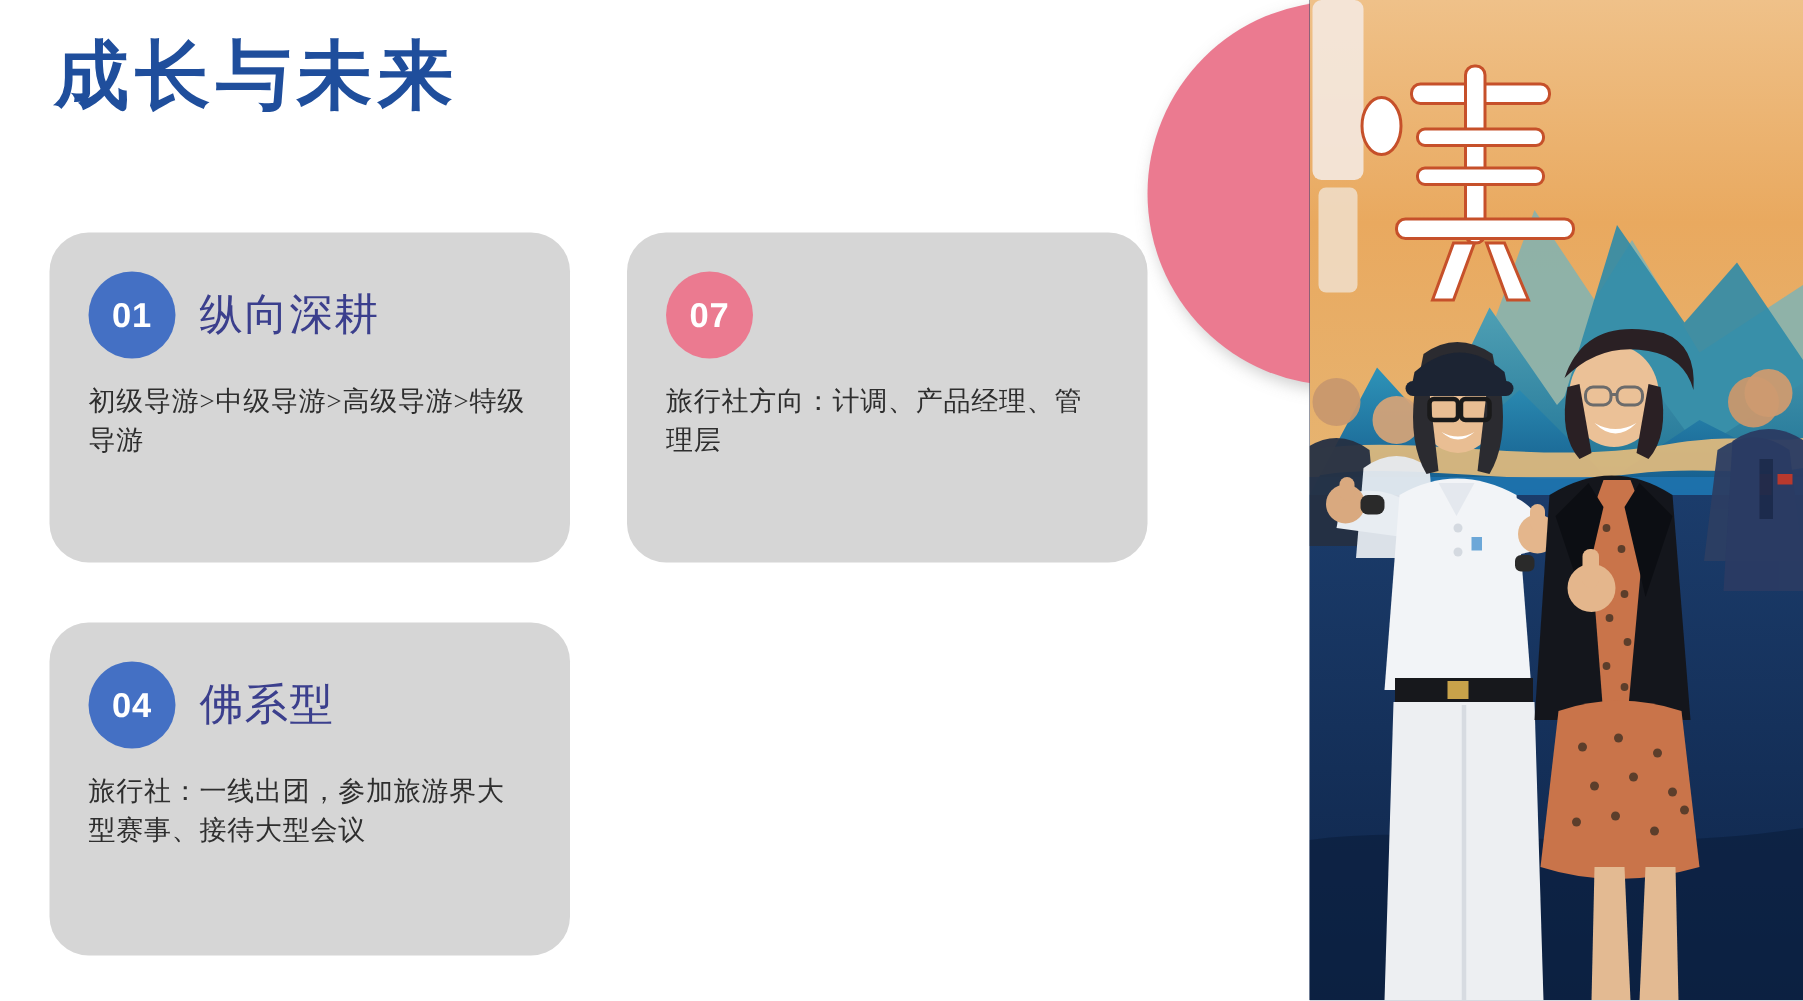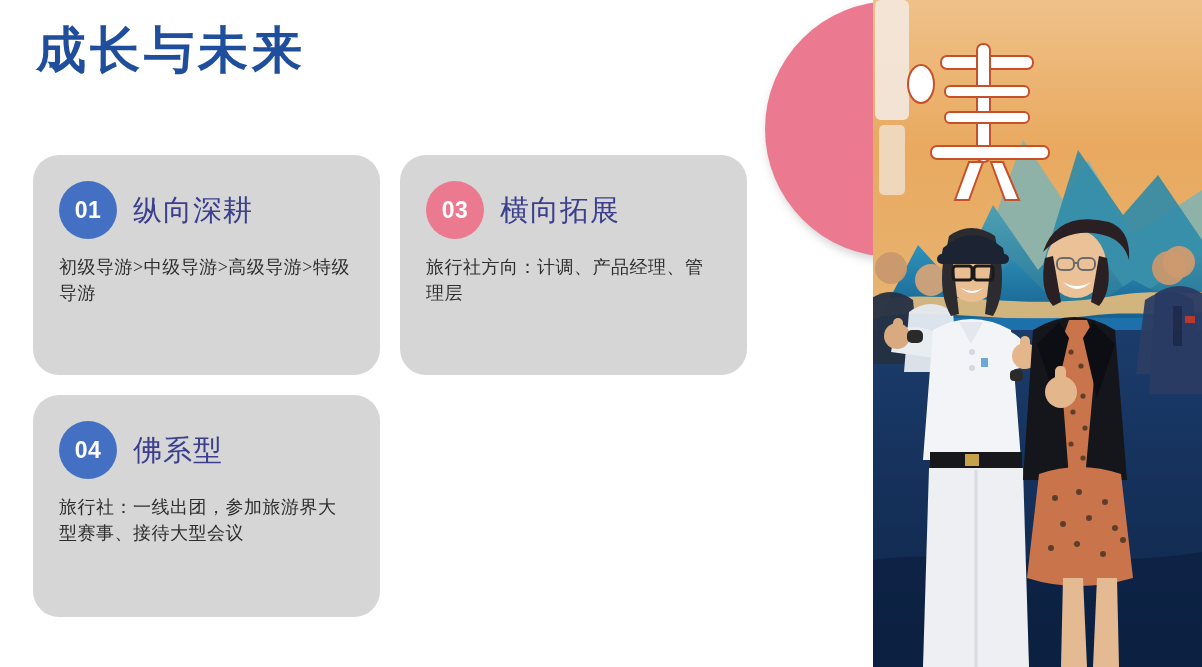--- a/index.html
+++ b/index.html
@@ -37,21 +37,20 @@
     position: absolute;
     left: 33px;
     top: 155px;
     width: 742px;
     height: 482px;
     display: grid;
     grid-template-columns: 347px 347px;
     grid-template-rows: 220px 222px;
     column-gap: 38px;
     row-gap: 40px;
-    gap: 20px;
   }
   .card {
     background: #D6D6D6;
     border-radius: 26px;
     box-sizing: border-box;
     padding: 24px 26px 20px 26px;
     overflow: hidden;
   }
   .card-head {
     display: flex;
@@ -130,22 +129,21 @@
     <div class="card">
       <div class="card-head">
         <div class="badge blue">01</div>
         <div class="card-title">纵向深耕</div>
       </div>
       <div class="card-body">初级导游&gt;中级导游&gt;高级导游&gt;特级导游</div>
     </div>
 
     <div class="card">
       <div class="card-head">
-        <div class="badge pink">03</div>
-        <div class="card-title">横向拓展</div>
+        <div class="badge pink">07</div>
       </div>
       <div class="card-body">旅行社方向：计调、产品经理、管理层</div>
     </div>
 
 
     <div class="card">
       <div class="card-head">
         <div class="badge blue">04</div>
         <div class="card-title">佛系型</div>
       </div>

